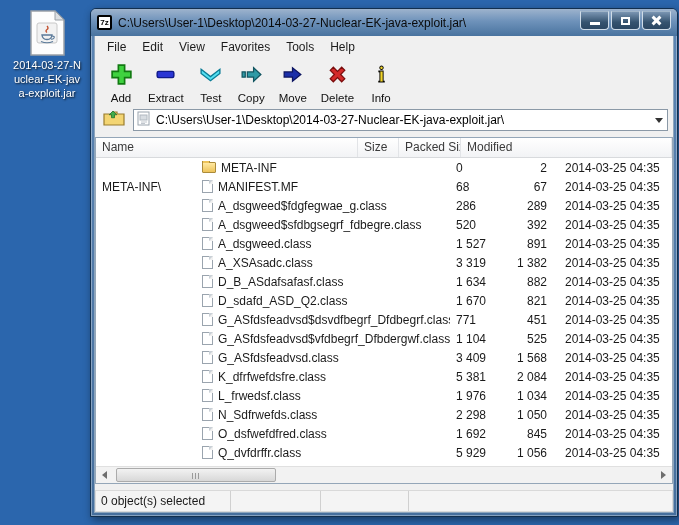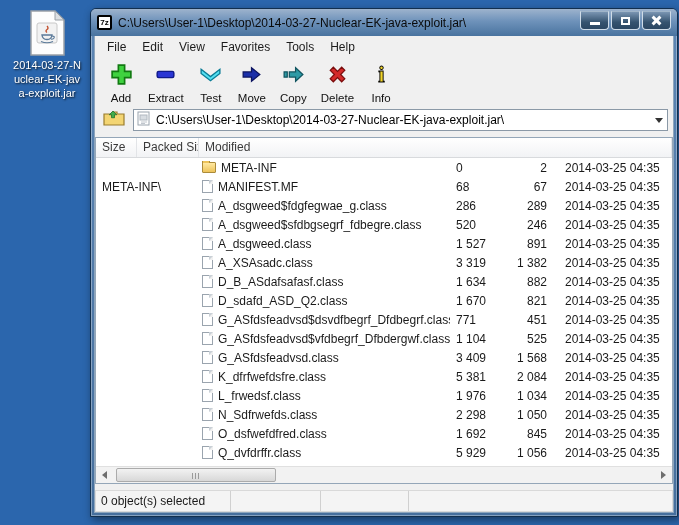--- a/index.html
+++ b/index.html
@@ -191,33 +191,33 @@
         <span>
           <svg viewBox="0 0 24 24">
               <path d="M3 7 L12 14 L21 7 L21 11 L12 18 L3 11 Z" fill="#55e0f2" stroke="#0b7c96" stroke-width="1.3"></path>
             </svg>
         </span>
         <span class="tool-label">Test</span>
       </div>
       <div class="tool-btn">
         <span>
           <svg viewBox="0 0 24 24">
-              <path d="M4 9.5h8V5.5l8 6.5-8 6.5v-4H4z" fill="#1b2fa8" stroke="#0c1460" stroke-width="1.2"></path>
-            </svg>
-        </span>
-        <span class="tool-label">Move</span>
-      </div>
-      <div class="tool-btn">
-        <span>
-          <svg viewBox="0 0 24 24">
               <path d="M3 9.5h3v5H3z" fill="#2e9aa6" stroke="#115560" stroke-width="1.2"></path>
               <path d="M8 9.5h6V5.5l7 6.5-7 6.5v-4H8z" fill="#2e9aa6" stroke="#115560" stroke-width="1.2"></path>
             </svg>
         </span>
         <span class="tool-label">Copy</span>
+      </div>
+      <div class="tool-btn">
+        <span>
+          <svg viewBox="0 0 24 24">
+              <path d="M4 9.5h8V5.5l8 6.5-8 6.5v-4H4z" fill="#1b2fa8" stroke="#0c1460" stroke-width="1.2"></path>
+            </svg>
+        </span>
+        <span class="tool-label">Move</span>
       </div>
       <div class="tool-btn">
         <span>
           <svg viewBox="0 0 24 24">
               <path d="M5 8 L8 5 L12 9 L16 5 L19 8 L15 12 L19 16 L16 19 L12 15 L8 19 L5 16 L9 12 Z" fill="#d42a2a" stroke="#7a0c0c" stroke-width="1.2"></path>
             </svg>
         </span>
         <span class="tool-label">Delete</span>
       </div>
       <div class="tool-btn">
@@ -249,20 +249,21 @@
         </span>
         <span class="combo-text">C:\Users\User-1\Desktop\2014-03-27-Nuclear-EK-java-exploit.jar\</span>
         <span class="combo-drop">
           <span class="tri-down"></span>
         </span>
       </div>
     </div>
 
     <div class="listwrap">
       <div class="list-header">
+        <div class="hcell col-name">Name</div>
         <div class="hcell col-size">Size</div>
         <div class="hcell col-packed">Packed Size</div>
         <div class="hcell col-mod">Modified</div>
       </div>
       <div class="list-body">
   <div class="frow">
     <div class="fcell col-path"></div>
     <div class="fcell col-name name-cell">
       <span class="icon-folder"></span>
       <span>META-INF</span>
@@ -294,21 +295,21 @@
     <div class="fcell col-mod" style="padding-left:12px;">2014-03-25 04:35</div>
   </div>
 
   <div class="frow">
     <div class="fcell col-path"></div>
     <div class="fcell col-name name-cell">
       <span class="icon-file"></span>
       <span>A_dsgweed$sfdbgsegrf_fdbegre.class</span>
     </div>
     <div class="fcell col-size">520</div>
-    <div class="fcell col-packed">246</div>
+    <div class="fcell col-packed">392</div>
     <div class="fcell col-mod" style="padding-left:12px;">2014-03-25 04:35</div>
   </div>
 
   <div class="frow">
     <div class="fcell col-path"></div>
     <div class="fcell col-name name-cell">
       <span class="icon-file"></span>
       <span>A_dsgweed.class</span>
     </div>
     <div class="fcell col-size">1 527</div>

